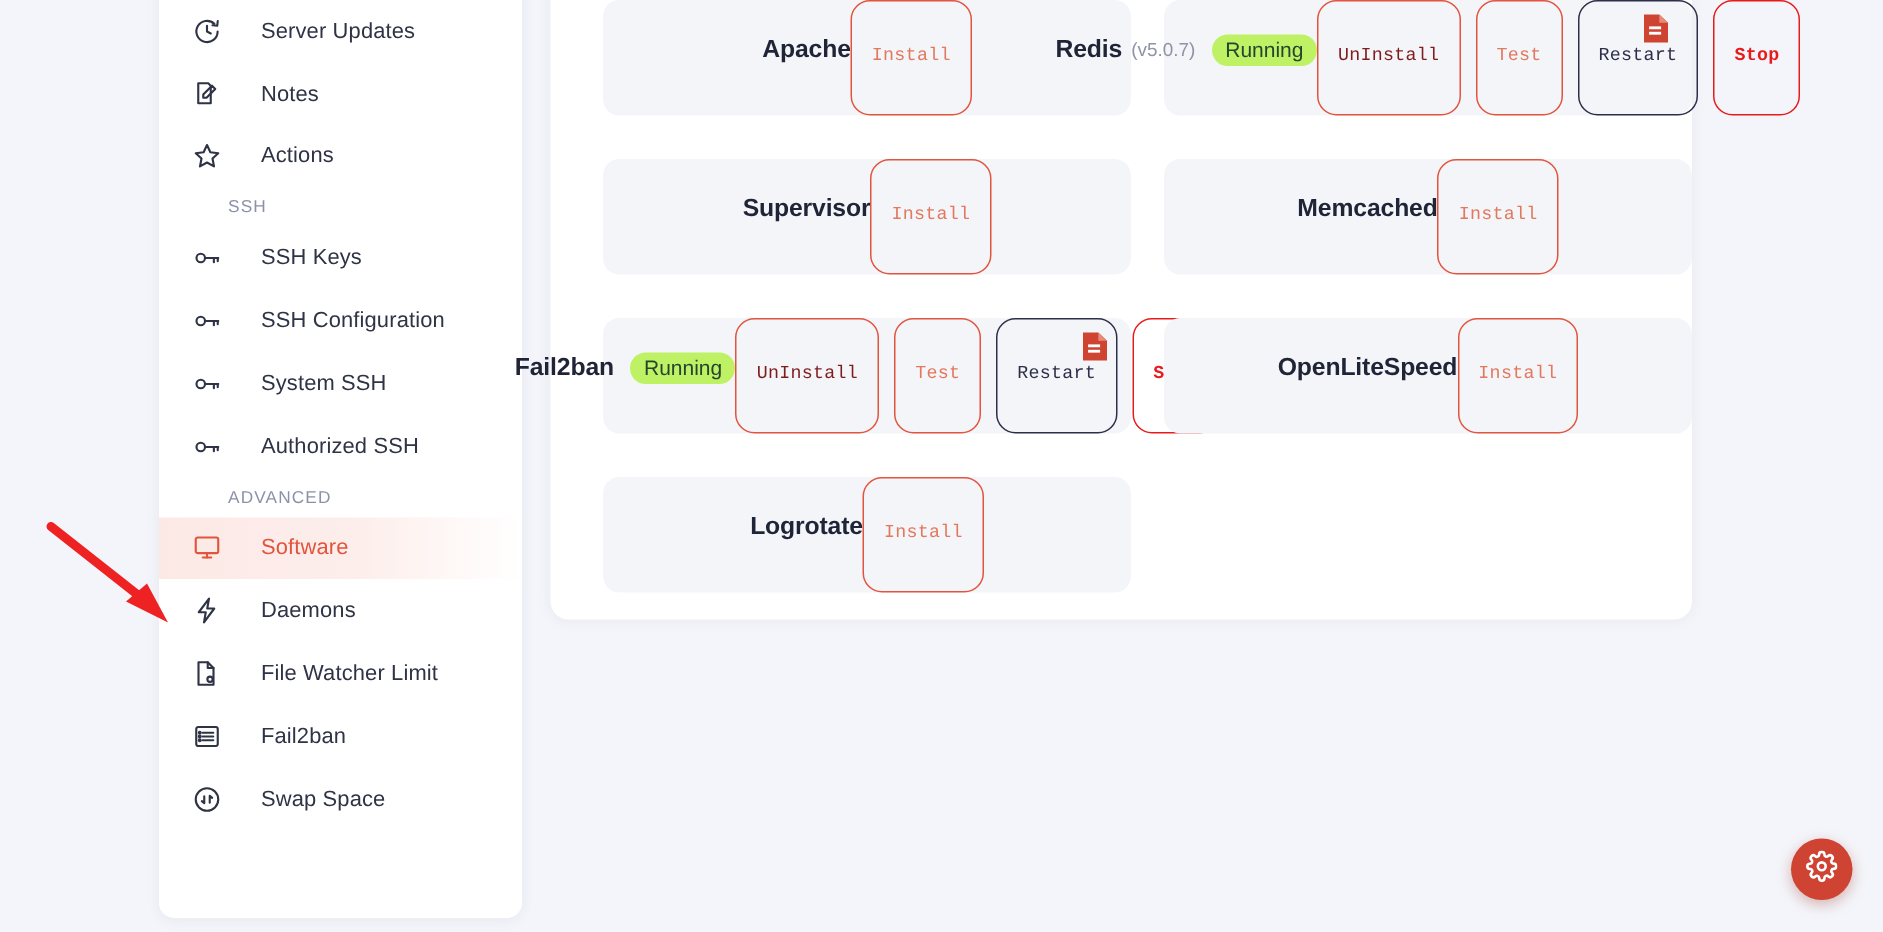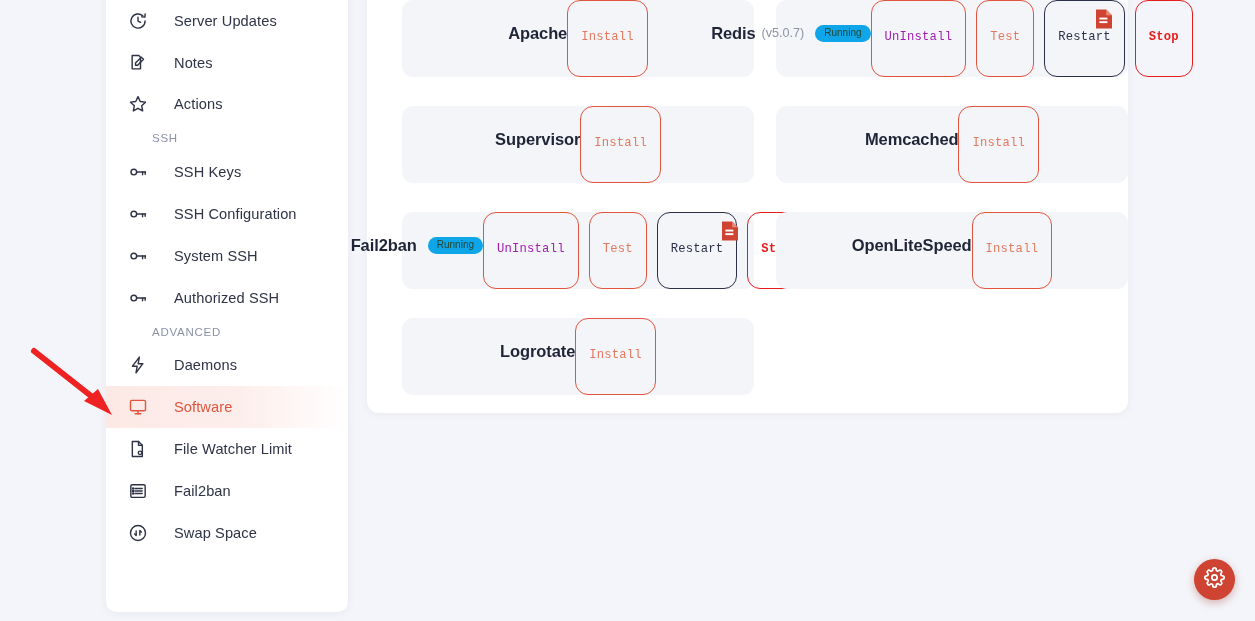--- a/index.html
+++ b/index.html
@@ -123,23 +123,23 @@
   }
 
   .sw-version {
     font-size: 12.6px;
     color: #8e94a6;
     margin-left: 6px;
   }
 
   .sw-badge {
     margin-left: 11px;
-    background: #0ea5e9;
+    background: #bef264;
     color: #24452f;
-    font-size: 10px;
+    font-size: 14px;
     padding: 3px 9px 4px 9px;
     border-radius: 11px;
     line-height: 1;
     white-space: nowrap;
   }
 
   .sw-log-icon {
     position: absolute;
     right: 14px;
     top: 8px;
@@ -158,21 +158,21 @@
     font-size: 12.2px;
     letter-spacing: 0.2px;
     background: transparent;
     border-radius: 13px;
     padding: 4px 13px 5px 13px;
     line-height: 1.25;
     cursor: pointer;
     white-space: nowrap;
   }
   .btn-install   { border: 1.4px solid #e2543d; color: #e2795f; }
-  .btn-uninstall { border: 1.4px solid #e2543d; color: #a21caf; text-align: right; }
+  .btn-uninstall { border: 1.4px solid #e2543d; color: #7f1d1d; text-align: right; }
   .btn-test      { border: 1.4px solid #e2543d; color: #e2795f; }
   .btn-restart   { border: 1.6px solid #2c2f4a; color: #2c2f4a; font-weight: normal; }
   .btn-stop      { border: 1.6px solid #e81b1b; color: #e81b1b; font-weight: bold; }
 
   
   #fab {
     position: absolute;
     right: 20px;
     bottom: 21px;
     width: 41px;
@@ -266,37 +266,37 @@
         <svg width="20" height="20" viewBox="0 0 24 24" fill="none" stroke="currentColor" stroke-width="1.7" stroke-linecap="round" stroke-linejoin="round">
           <circle cx="7" cy="12" r="3.4"></circle>
           <line x1="10.4" y1="12" x2="21" y2="12"></line>
           <line x1="17.5" y1="12" x2="17.5" y2="15.3"></line>
           <line x1="20.6" y1="12" x2="20.6" y2="14.6"></line>
         </svg>
       </span>
       <span class="nav-label">Authorized SSH</span>
     </div>
     <div class="nav-group-label">ADVANCED</div>
-    <div class="nav-item">
-      <span class="nav-icon">
-        <svg width="20" height="20" viewBox="0 0 24 24" fill="none" stroke="currentColor" stroke-width="1.7" stroke-linecap="round" stroke-linejoin="round">
-          <polygon points="13.6 2.5 5.4 13.4 11 13.4 9.6 21.5 17.8 10.4 12.2 10.4"></polygon>
-        </svg>
-      </span>
-      <span class="nav-label">Daemons</span>
-    </div>
     <div class="nav-item active">
       <span class="nav-icon">
         <svg width="20" height="20" viewBox="0 0 24 24" fill="none" stroke="currentColor" stroke-width="1.7" stroke-linecap="round" stroke-linejoin="round">
           <rect x="3" y="4" width="18" height="12.5" rx="1.6"></rect>
           <line x1="12" y1="16.5" x2="12" y2="20"></line>
           <line x1="8.6" y1="20" x2="15.4" y2="20"></line>
         </svg>
       </span>
       <span class="nav-label">Software</span>
+    </div>
+    <div class="nav-item">
+      <span class="nav-icon">
+        <svg width="20" height="20" viewBox="0 0 24 24" fill="none" stroke="currentColor" stroke-width="1.7" stroke-linecap="round" stroke-linejoin="round">
+          <polygon points="13.6 2.5 5.4 13.4 11 13.4 9.6 21.5 17.8 10.4 12.2 10.4"></polygon>
+        </svg>
+      </span>
+      <span class="nav-label">Daemons</span>
     </div>
     <div class="nav-item">
       <span class="nav-icon">
         <svg width="20" height="20" viewBox="0 0 24 24" fill="none" stroke="currentColor" stroke-width="1.7" stroke-linecap="round" stroke-linejoin="round">
           <path d="M5.2 3h7.4l4.6 4.6V21H5.2z"></path>
           <polyline points="12.6 3 12.6 7.6 17.2 7.6"></polyline>
           <circle cx="14.4" cy="16.6" r="2.1"></circle>
         </svg>
       </span>
       <span class="nav-label">File Watcher Limit</span>

